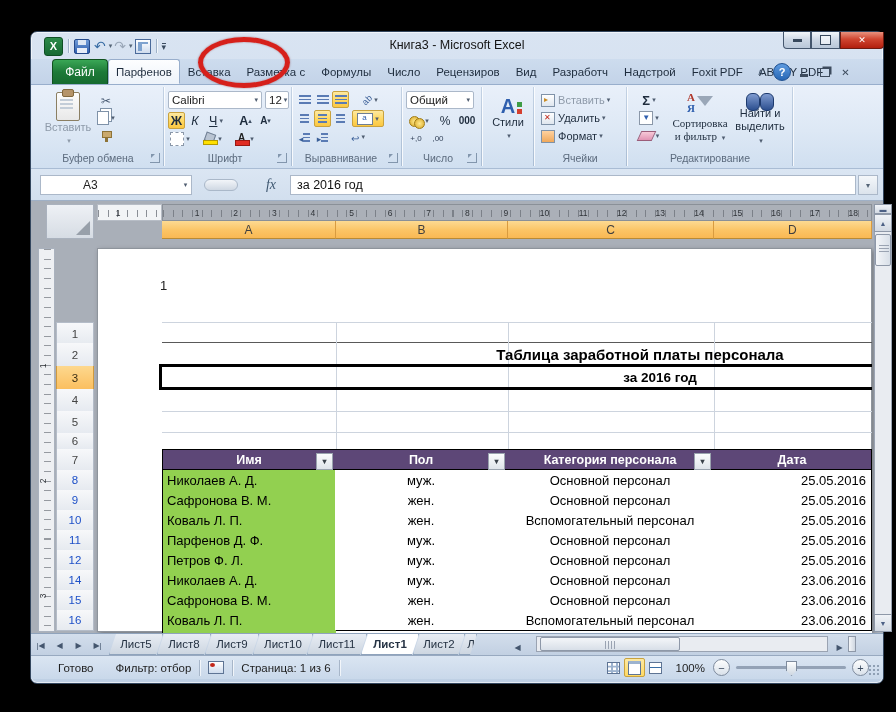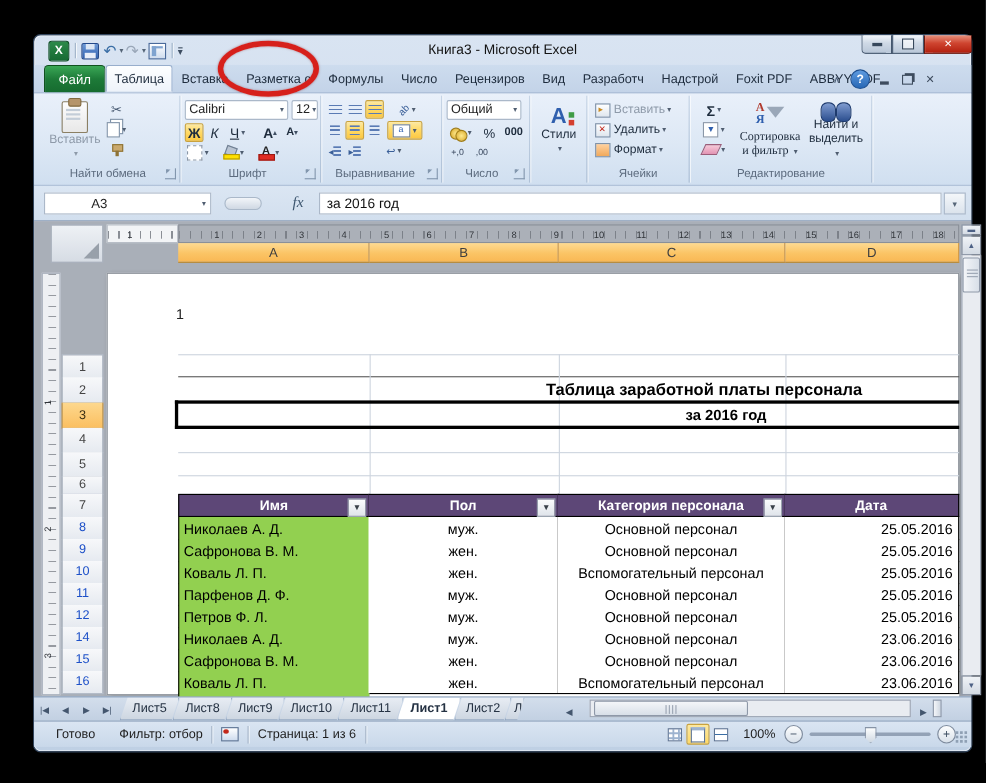--- a/index.html
+++ b/index.html
@@ -33,21 +33,21 @@
   .winbtns{left:783px;top:32px;display:flex;}
   .wbtn{height:16px;border:1px solid #44566d;border-top:none;background:linear-gradient(#f3f7fb,#cfd9e6 45%,#b9c7d8);
     display:flex;align-items:center;justify-content:center;color:#2c3a4c;font-size:9px;}
   .wbtn.min{width:26px;border-radius:0 0 0 4px;}
   .wbtn.max{width:27px;}
   .wbtn.close{width:42px;background:linear-gradient(#e8927e,#cf4530 45%,#b21f0e);color:#fff;border-radius:0 0 4px 0;border-color:#6e1a10;}
   .minbar{width:9px;height:3px;background:#37485c;}
   .restbox{width:9px;height:8px;border:1.5px solid #37485c;background:rgba(255,255,255,.6);}
   
   #tabsrow{left:31px;top:59px;width:852px;height:26px;background:linear-gradient(#cddcee,#c3d3e8);
-    border-bottom:1px solid #98aecc;display:flex;align-items:flex-end;}
+    border-bottom:1px solid #98aecc;display:flex;align-items:flex-end;padding-left:12px;}
   #filetab{width:54px;height:24px;margin-left:9px;background:linear-gradient(#3aa756,#1d7a38 50%,#166b2f);
     border:1px solid #10511f;border-bottom:none;border-radius:4px 4px 0 0;color:#fff;font-size:12px;
     display:flex;align-items:center;justify-content:center;}
   .rtab{height:23px;padding:0 7px;display:flex;align-items:center;font-size:11.5px;color:#1e2c3d;border:1px solid transparent;}
   .rtab.active{background:linear-gradient(#fdfeff,#eef3fa);border:1px solid #98aecc;border-bottom:1px solid #eef3fa;
     border-radius:3px 3px 0 0;}
   .tabright{top:63px;display:flex;align-items:center;gap:4px;}
   [data-name="collapse-ribbon-icon"]::before{content:"∧";font-size:9px;color:#44566e;}
   [data-name="help-icon"]{width:16px;height:16px;border-radius:50%;background:linear-gradient(#5e9be0,#2767b5);
     border:1px solid #1d4f90;color:#fff;font-size:11px;font-weight:bold;display:flex;align-items:center;justify-content:center;}
@@ -238,21 +238,21 @@
     </div>
   <div class="wbtn max" data-name="maximize-button">
       <span class="restbox"></span>
     </div>
   <div class="wbtn close" data-name="close-button">✕</div>
 </div>
 
 <div class="abs" id="tabsrow" data-name="ribbon-tab-row">
   <div id="filetab" data-name="tab-file">Файл</div>
   <div id="rtabs" style="display:flex;align-items:flex-end;" data-name="ribbon-tabs">
-      <div class="rtab active" data-name="tab-home">Таблица</div>
+      <div class="rtab active" data-name="tab-home">Парфенов</div>
       <div class="rtab" data-name="tab-insert">Вставка</div>
       <div class="rtab" data-name="tab-page-layout">Разметка с</div>
       <div class="rtab" data-name="tab-formulas">Формулы</div>
       <div class="rtab" data-name="tab-data">Число</div>
       <div class="rtab" data-name="tab-review">Рецензиров</div>
       <div class="rtab" data-name="tab-view">Вид</div>
       <div class="rtab" data-name="tab-developer">Разработч</div>
       <div class="rtab" data-name="tab-addins">Надстрой</div>
       <div class="rtab" data-name="tab-foxit-pdf">Foxit PDF</div>
       <div class="rtab" data-name="tab-abbyy-pdf">ABBYY PDF</div>
@@ -280,21 +280,21 @@
 <div class="abs rbtn" style="left:96px;top:92px;width:20px;height:16px;" data-name="cut-button">
     <span data-name="scissors-icon"></span>
   </div>
 <div class="abs rbtn" style="left:96px;top:110px;width:20px;height:16px;" data-name="copy-button">
     <span data-name="copy-icon"></span>
     <span class="dd">▾</span>
   </div>
 <div class="abs rbtn" style="left:96px;top:128px;width:20px;height:16px;" data-name="format-painter-button">
     <span data-name="format-painter-icon"></span>
   </div>
-<div class="abs glabel" style="left:42px;width:112px;" data-name="clipboard-group-label">Найти обмена</div>
+<div class="abs glabel" style="left:42px;width:112px;" data-name="clipboard-group-label">Буфер обмена</div>
 <div class="abs glaunch" style="left:150px;" data-name="clipboard-dialog-launcher-icon"></div>
 <div class="abs gsep" style="left:163px;"></div>
 
 <div class="abs combo" style="left:168px;top:91px;width:94px;height:18px;" data-name="font-name-select">
   <span>Calibri</span>
     <span class="dd">▾</span>
   </div>
 <div class="abs combo" style="left:265px;top:91px;width:24px;height:18px;" data-name="font-size-select">
   <span>12</span>
     <span class="dd">▾</span>
@@ -605,21 +605,21 @@
       <div class="stab cut" data-name="sheet-tab-8" style="width: 18px; box-sizing: border-box;">Л</div>
     </div>
 </div>
 <span class="abs navb" style="left:508px;top:636px;" data-name="hscroll-left-icon">◀</span>
 <div class="abs" id="hsb" data-name="horizontal-scrollbar"></div>
 <div class="abs" id="hthumb" data-name="horizontal-scrollbar-thumb"></div>
 <span class="abs navb" style="left:830px;top:636px;" data-name="hscroll-right-icon">▶</span>
 <div class="abs" id="tabsplit" data-name="tab-split-handle"></div>
 
 <div class="abs" id="status" data-name="status-bar">
-  <span style="margin-left:20px;" data-name="status-mode">Готово</span>
+  <span style="margin-left:27px;" data-name="status-mode">Готово</span>
   <span style="margin-left:22px;" data-name="status-filter">Фильтр: отбор</span>
   <span class="ssep"></span>
   <span data-name="macro-record-icon"></span>
   <span class="ssep"></span>
   <span data-name="status-page">Страница: 1 из 6</span>
   <span class="ssep"></span>
   <span style="flex:1;"></span>
   <span class="viewb" data-name="normal-view-button">
       <span class="vicon grid"></span>
     </span>

